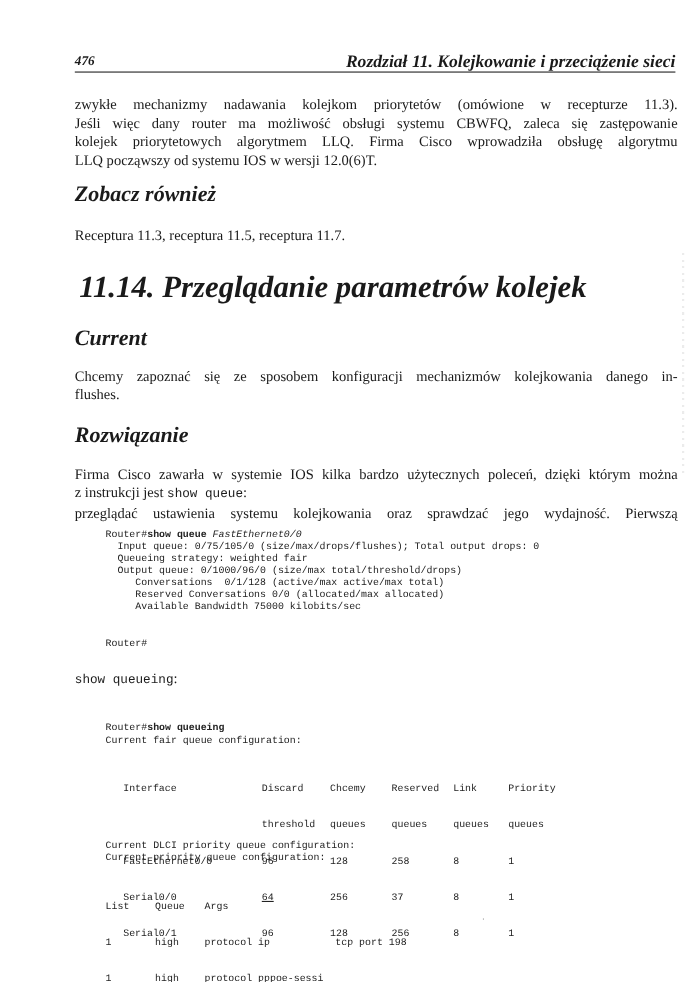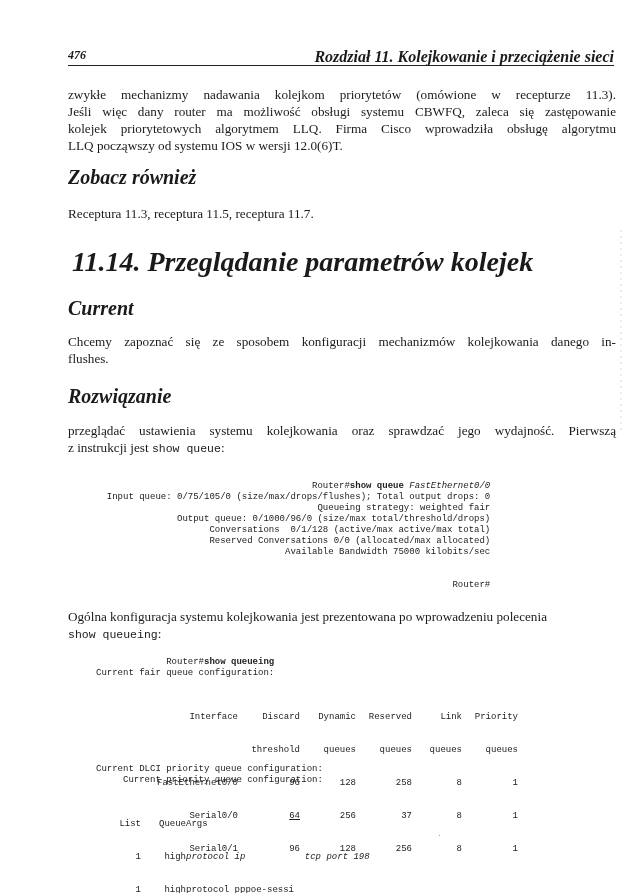--- a/index.html
+++ b/index.html
@@ -25,21 +25,21 @@
     .para .line.last { text-align-last: left; }
     .mono-inline { font-family: "Liberation Mono", "DejaVu Sans Mono", monospace; font-size: 11.5px; }
     .h2 {
       left: 68px; font-style: italic; font-weight: bold; font-size: 20px; margin: 0;
     }
     .h1 {
       left: 68px; font-style: italic; font-weight: bold; font-size: 28px; margin: 4px;
     }
     .code {
       left: 96px; margin: 0; font-family: "Liberation Mono", "DejaVu Sans Mono", monospace;
-      font-size: 9px; line-height: 11px; white-space: pre; color: #222; text-align: right;
+      font-size: 9px; line-height: 11px; white-space: pre; color: #222;
     }
     .code b { font-weight: bold; }
     .code i { font-style: italic; }
     .margin-noise {
       left: 620px; top: 230px; width: 2px; height: 200px;
       background: repeating-linear-gradient(to bottom, #e3e3e3 0 2px, transparent 2px 6px);
       opacity: 0.7;
     }
     .speck { width: 1px; height: 1px; background: #999; }
   </style>
@@ -66,48 +66,48 @@
 <h1 class="abs h1" style="top:242px;">11.14. Przeglądanie parametrów kolejek</h1>
 
 <h3 class="abs h2" style="top:297px;">Current</h3>
 <p class="abs para" style="top:333px;">
   <span class="line">Chcemy zapoznać się ze sposobem konfiguracji mechanizmów kolejkowania danego in-</span>
   <span class="line last">flushes.</span>
 </p>
 
 <h3 class="abs h2" style="top:385px;">Rozwiązanie</h3>
 <p class="abs para" style="top:422px;">
+  <span class="line">Firma Cisco zawarła w systemie IOS kilka bardzo użytecznych poleceń, dzięki którym można</span>
+  <span class="line last"><span>z instrukcji jest </span><span class="mono-inline">show queue</span><span>:</span></span>
   <span class="line">przeglądać ustawienia systemu kolejkowania oraz sprawdzać jego wydajność. Pierwszą</span>
-  <span class="line last"><span>z instrukcji jest </span><span class="mono-inline">show queue</span><span>:</span></span>
 </p>
 
 <div class="abs code" style="top:481px;"><span>Router#</span><b>show queue</b> <i>FastEthernet0/0</i>
 <span>  Input queue: 0/75/105/0 (size/max/drops/flushes); Total output drops: 0</span>
 <span>  Queueing strategy: weighted fair</span>
 <span>  Output queue: 0/1000/96/0 (size/max total/threshold/drops)</span>
 <span>     Conversations  0/1/128 (active/max active/max total)</span>
 <span>     Reserved Conversations 0/0 (allocated/max allocated)</span>
 <span>     Available Bandwidth 75000 kilobits/sec</span>
 
 
 <span>Router#</span></div>
 
 <p class="abs para" style="top:608px;">
-  <span class="line last">Ogólna konfiguracja systemu kolejkowania jest prezentowana po wprowadzeniu polecenia</span>
   <span class="line last"><span class="mono-inline">show queueing</span><span>:</span></span>
 </p>
 
 <div class="abs code" style="top:657px;"><span>Router#</span><b>show queueing</b>
 <span>Current fair queue configuration:</span></div>
 
 <div class="abs code" style="top:690px; left:112px;">
   <div style="display:flex;">
     <span style="width:126px;">Interface</span>
     <span style="width:62px;">Discard</span>
-    <span style="width:56px;">Dynamic</span>
+    <span style="width:56px;">Chcemy</span>
     <span style="width:56px;">Reserved</span>
     <span style="width:50px;">Link</span>
     <span style="width:56px;">Priority</span>
   </div>
   <div style="display:flex;">
     <span style="width:126px;"></span>
     <span style="width:62px;">threshold</span>
     <span style="width:56px;">queues</span>
     <span style="width:56px;">queues</span>
     <span style="width:50px;">queues</span>
@@ -144,21 +144,21 @@
 
 <div class="abs code" style="top:797px;">
   <div style="display:flex;">
     <span style="width:45px;">List</span>
     <span style="width:45px;">Queue</span>
     <span>Args</span>
   </div>
   <div style="display:flex;">
     <span style="width:45px;">1</span>
     <span style="width:45px;">high</span>
-    <span style="white-space:pre;font-style:italic;">protocol ip           tcp port 198</span>
+    <span style="white-space:pre;">protocol ip           tcp port 198</span>
   </div>
   <div style="display:flex;">
     <span style="width:45px;">1</span>
     <span style="width:45px;">high</span>
     <span style="white-space:pre;">protocol pppoe-sessi</span>
   </div>
 </div>
 
 <div class="abs margin-noise"></div>
 <div class="abs speck" style="left:439px; top:835px;"></div>

